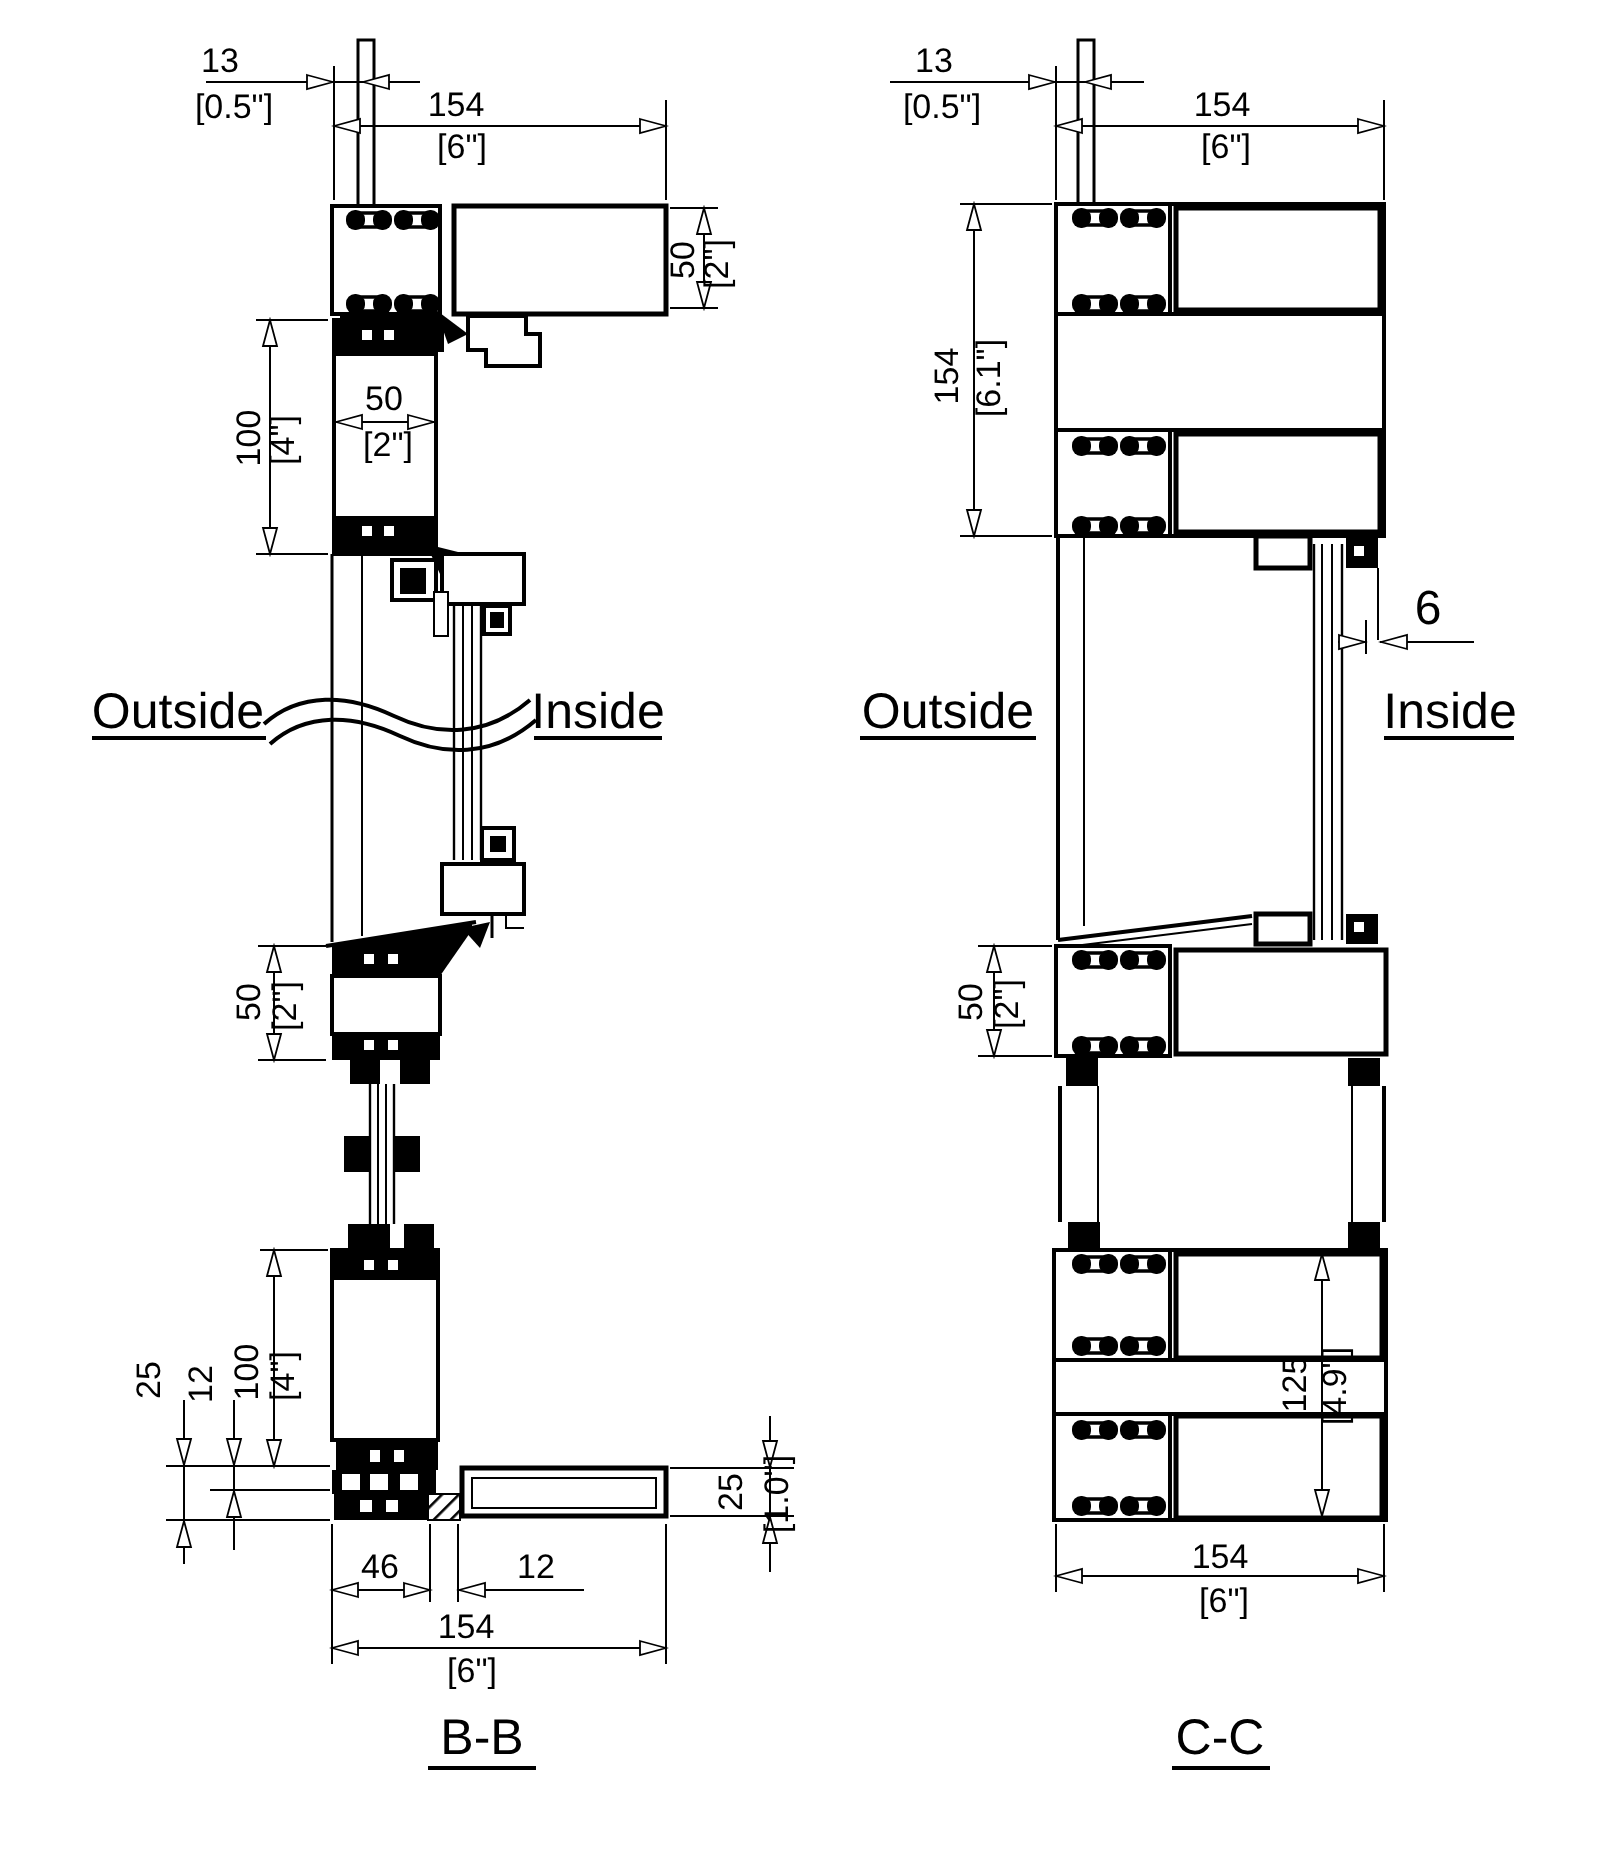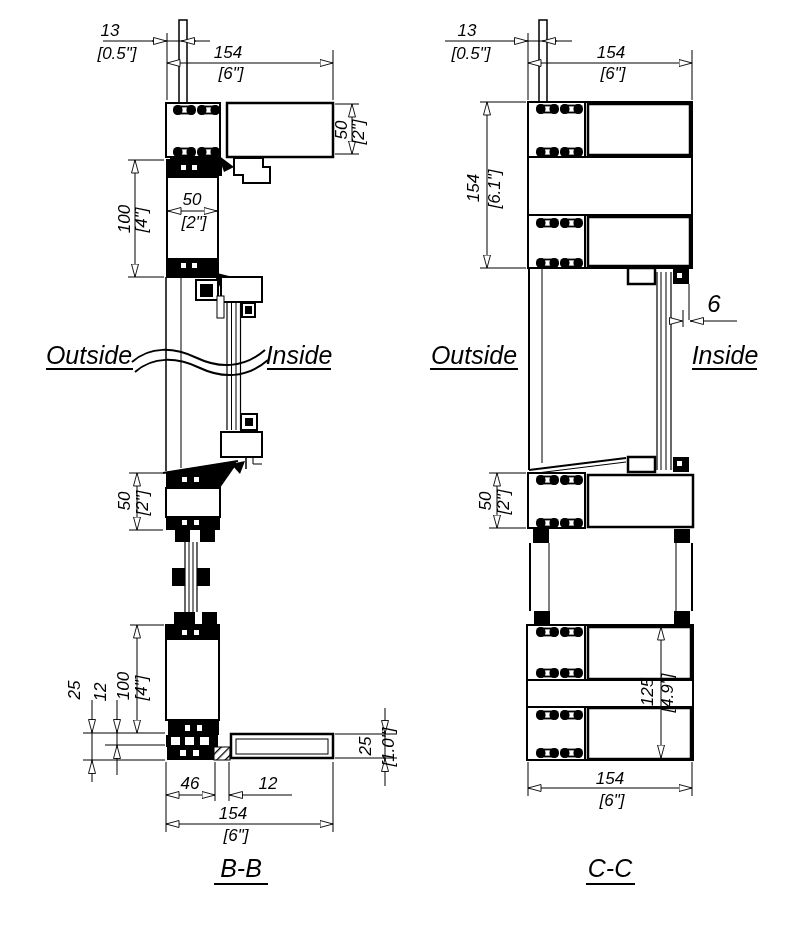--- a/index.html
+++ b/index.html
@@ -1,16 +1,16 @@
 <!DOCTYPE html>
 <html><head>
 <meta charset="utf-8">
 <style>
   html,body{margin:0;padding:0;background:#ffffff;}
-  .stage{width:808px;height:936px;background:#fff;position:relative;overflow:hidden;font-style:italic;}
+  .stage{width:808px;height:936px;background:#fff;position:relative;overflow:hidden;}
   svg{display:block;font-family:"Liberation Sans",sans-serif;}
   .s1{stroke:#000;stroke-width:1;fill:none}
   .s12{stroke:#000;stroke-width:1.2;fill:none}
   .s15{stroke:#000;stroke-width:1.5;fill:none}
   .s2{stroke:#000;stroke-width:2;fill:none}
   .w2{stroke:#000;stroke-width:2;fill:#fff}
   .w25{stroke:#000;stroke-width:2.5;fill:#fff}
   .blk{fill:#000;stroke:none}
   .wsq{fill:#fff;stroke:none}
   text{fill:#000}

